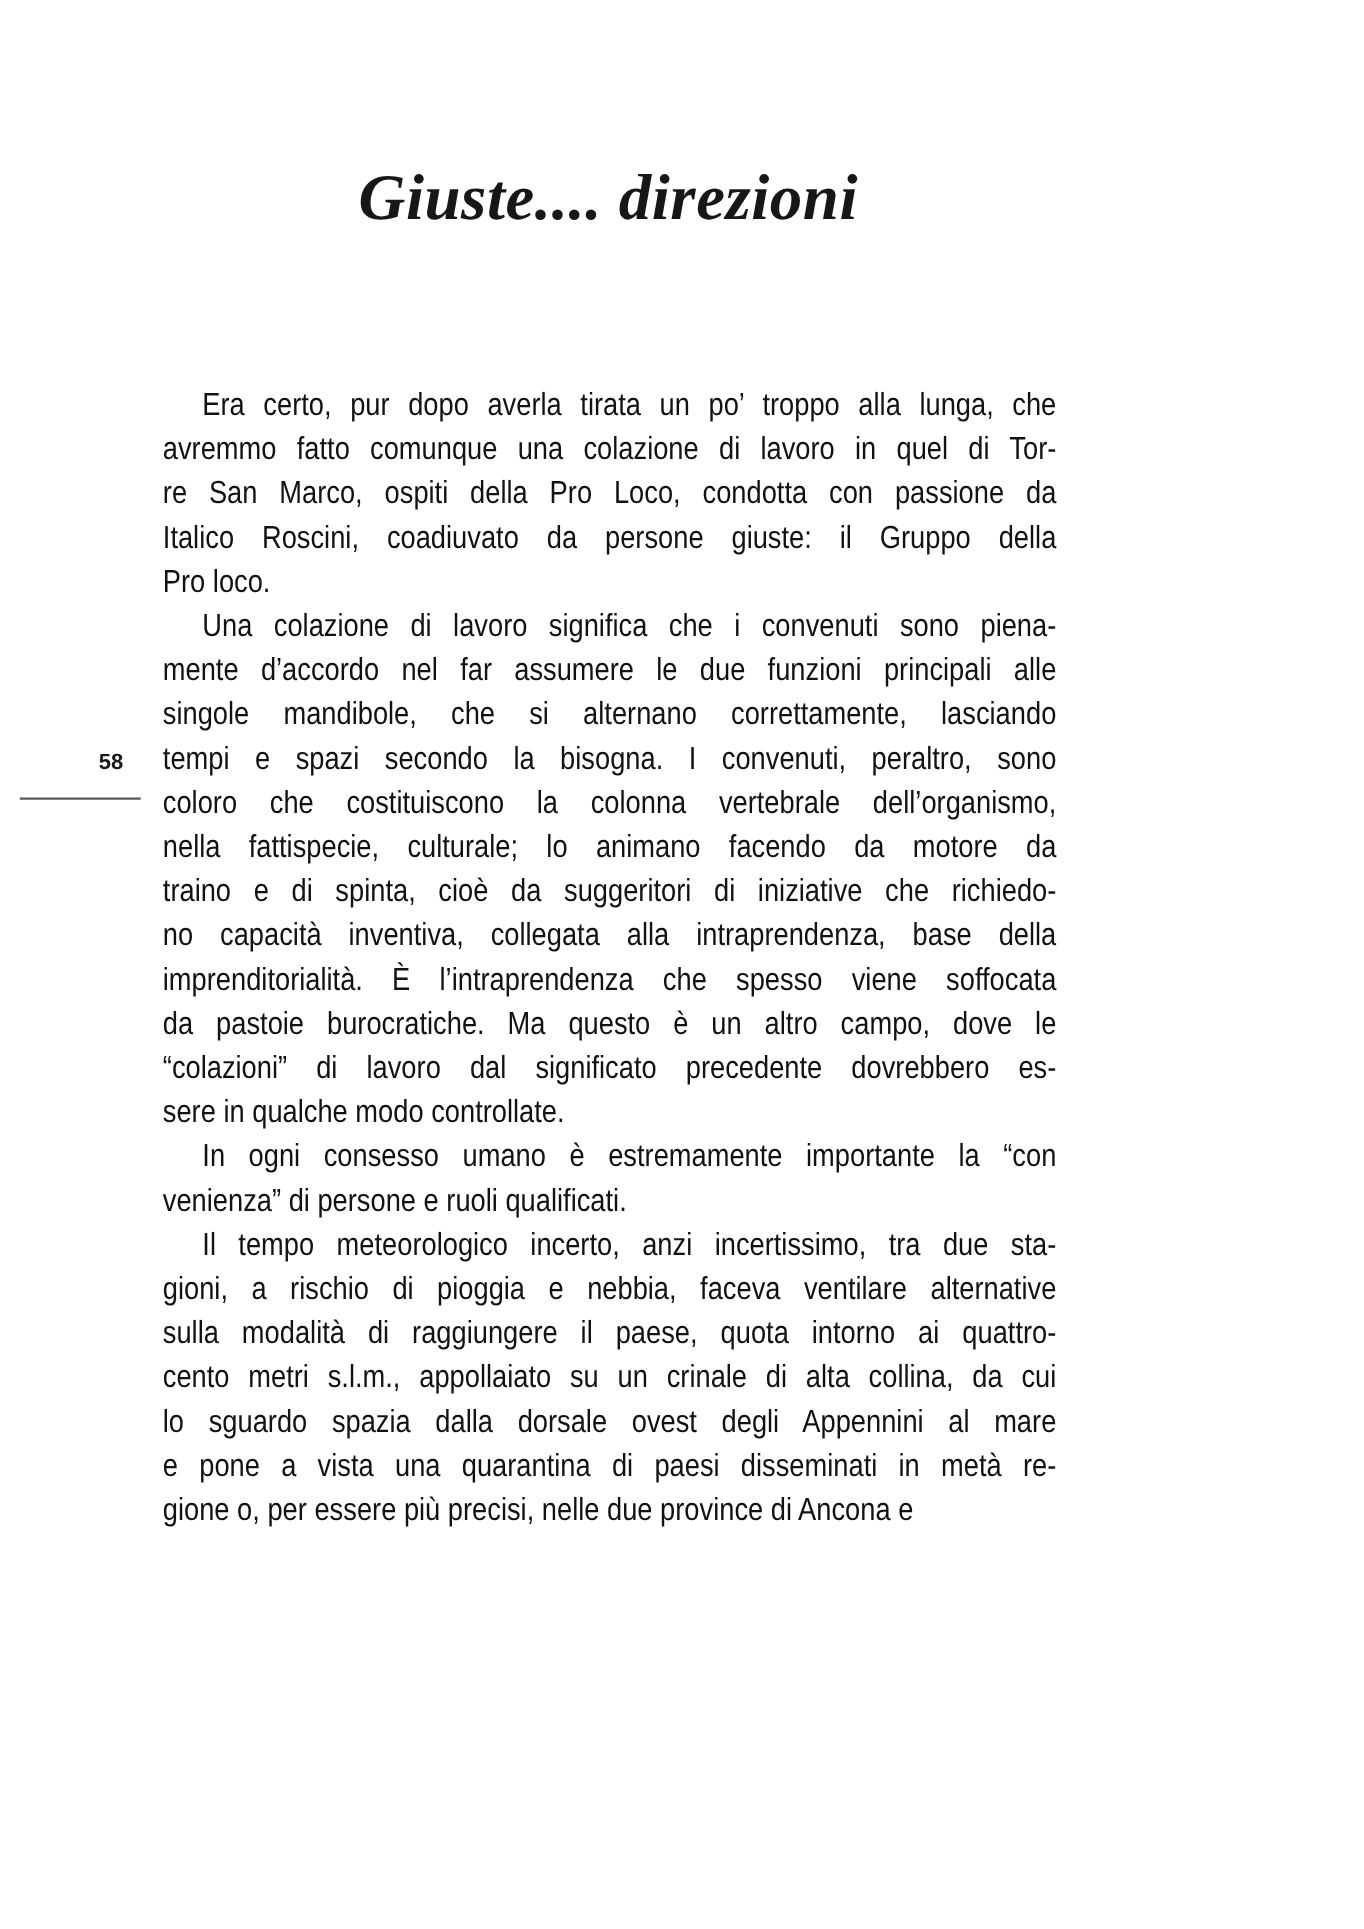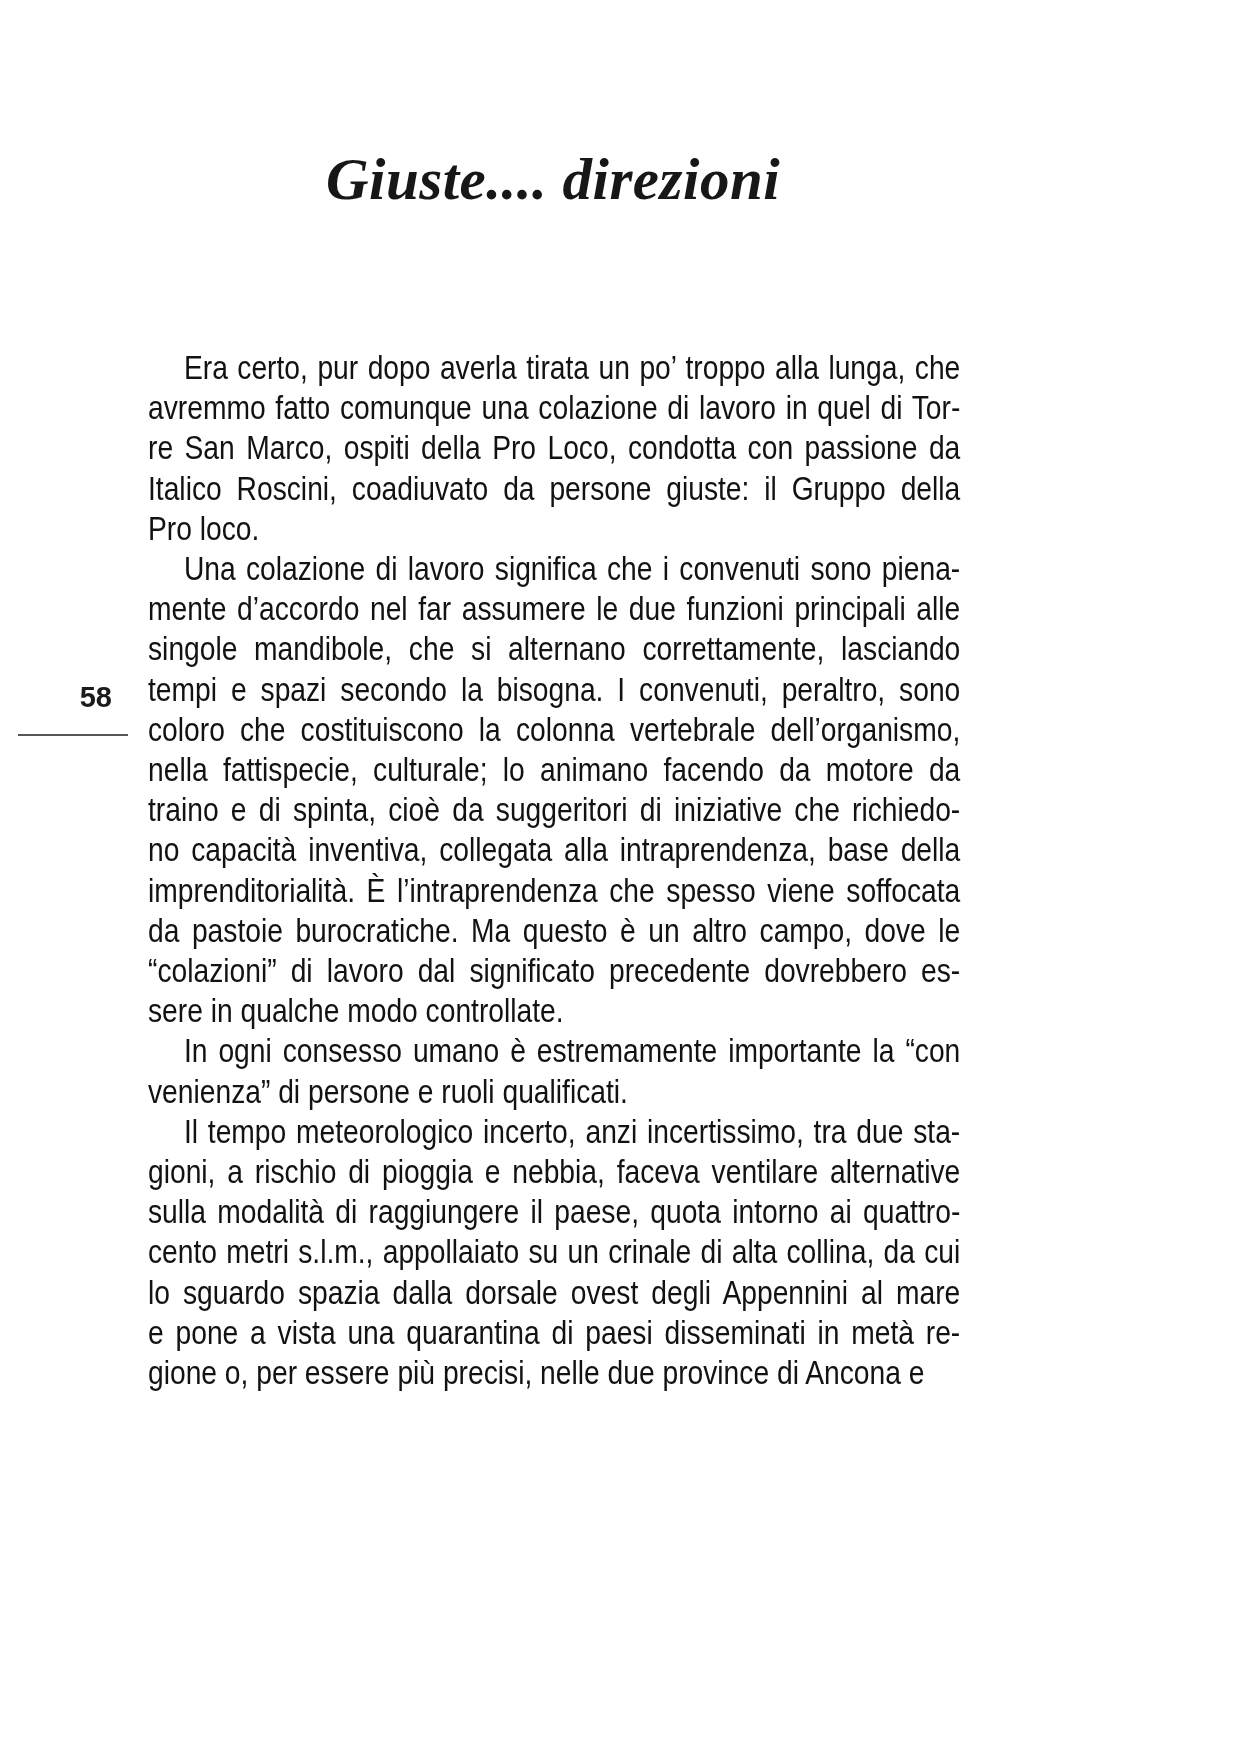--- a/index.html
+++ b/index.html
@@ -38,21 +38,21 @@
     position: absolute;
     left: 0px;
     top: 683px;
     width: 130px;
   }
   .folio-number {
     text-align: right;
     padding-right: 18px;
     font-family: "Liberation Sans", "DejaVu Sans", sans-serif;
     font-weight: bold;
-    font-size: 29px;
+    font-size: 20px;
     color: #1b1b1e;
     line-height: 1;
     padding-left: 17px;
   }
   .folio-rule {
     margin-top: 22px;
     margin-left: 18px;
     width: 110px;
     height: 1.6px;
     background: #55555a;
@@ -61,21 +61,21 @@
   
   .textcol {
     position: absolute;
     left: 148px;
     top: 348px;
     width: 812px;
   }
   .para {
     margin: 0;
     color: #121214;
-    font-size: 33px;
+    font-size: 29px;
     line-height: 40.2px;
     text-align: justify;
     text-justify: inter-word;
     font-stretch: condensed;
     transform-origin: left top;
   }
   
   .para .ln {
     display: block;
     white-space: nowrap;

